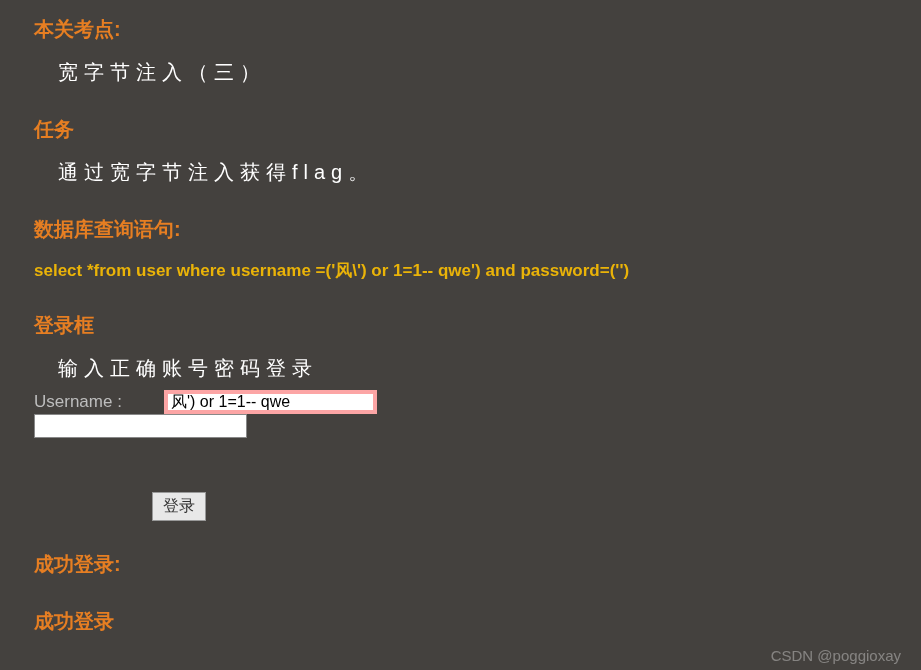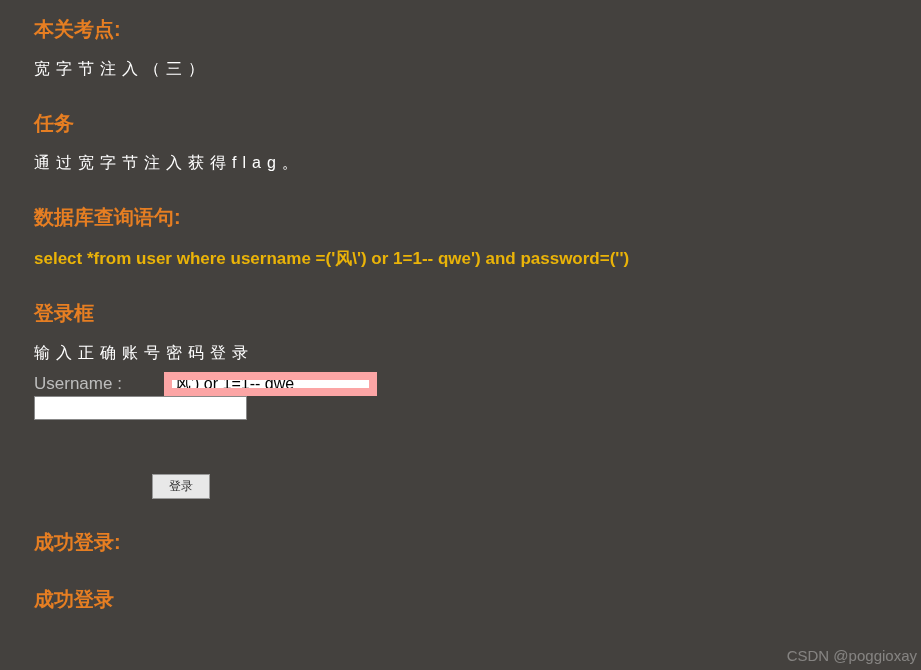--- a/index.html
+++ b/index.html
@@ -18,23 +18,24 @@
     }
     h2 {
       color: #e67e22;
       font-size: 20px;
       font-weight: bold;
       margin-top: 30px;
       margin-bottom: 16px;
     }
     .desc {
       color: #ffffff;
-      font-size: 16px;
+      font-size: 20px;
       letter-spacing: 6px;
       margin-bottom: 8px;
+      margin-left: 24px;
     }
     .sql {
       color: #eab308;
       font-size: 17px;
       font-weight: bold;
       margin-top: 2px;
       margin-bottom: 6px;
     }
     .form-row {
       display: flex;
@@ -48,39 +49,39 @@
     .form-input {
       width: 213px;
       height: 24px;
       background: #ffffff;
       border: 1px solid #888;
       font-size: 16px;
       padding: 1px 3px;
       font-family: Arial, sans-serif;
     }
     .form-input.focused {
-      border: 8px solid #fca5a5;
+      border: 4px solid #fca5a5;
       outline: none;
     }
     .submit-row {
       margin-top: 54px;
       margin-left: 118px;
     }
     .submit-btn {
       background: #e8e8e8;
       border: 1px solid #999;
       color: #333;
-      font-size: 12px;
-      padding: 3px 16px;
+      font-size: 16px;
+      padding: 3px 10px;
       font-family: "Microsoft YaHei", sans-serif;
       cursor: pointer;
     }
     .watermark {
       position: absolute;
-      right: 4px;
+      right: 20px;
       bottom: 6px;
       color: rgba(255,255,255,0.35);
       font-size: 15px;
       font-family: Arial, sans-serif;
     }
     .first-heading {
       margin-top: 16px;
     }
   </style>
 </head>

